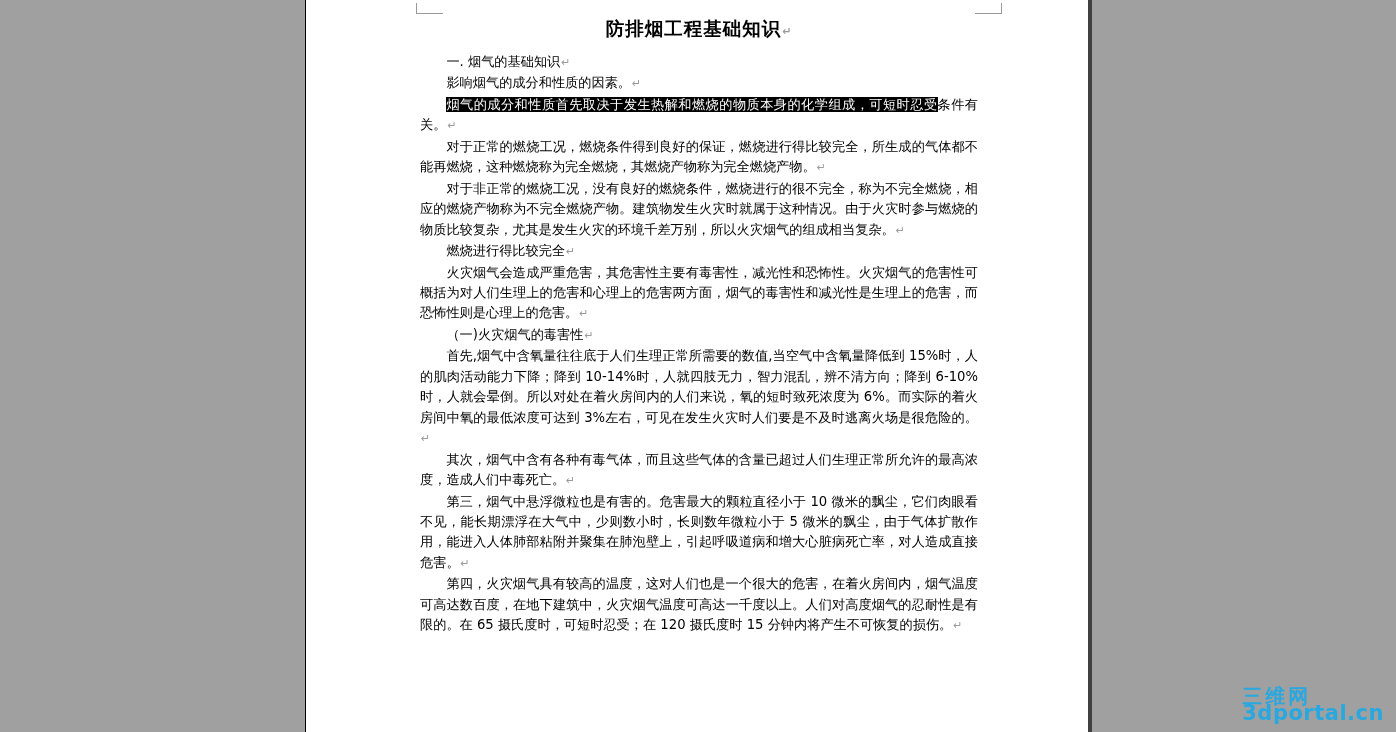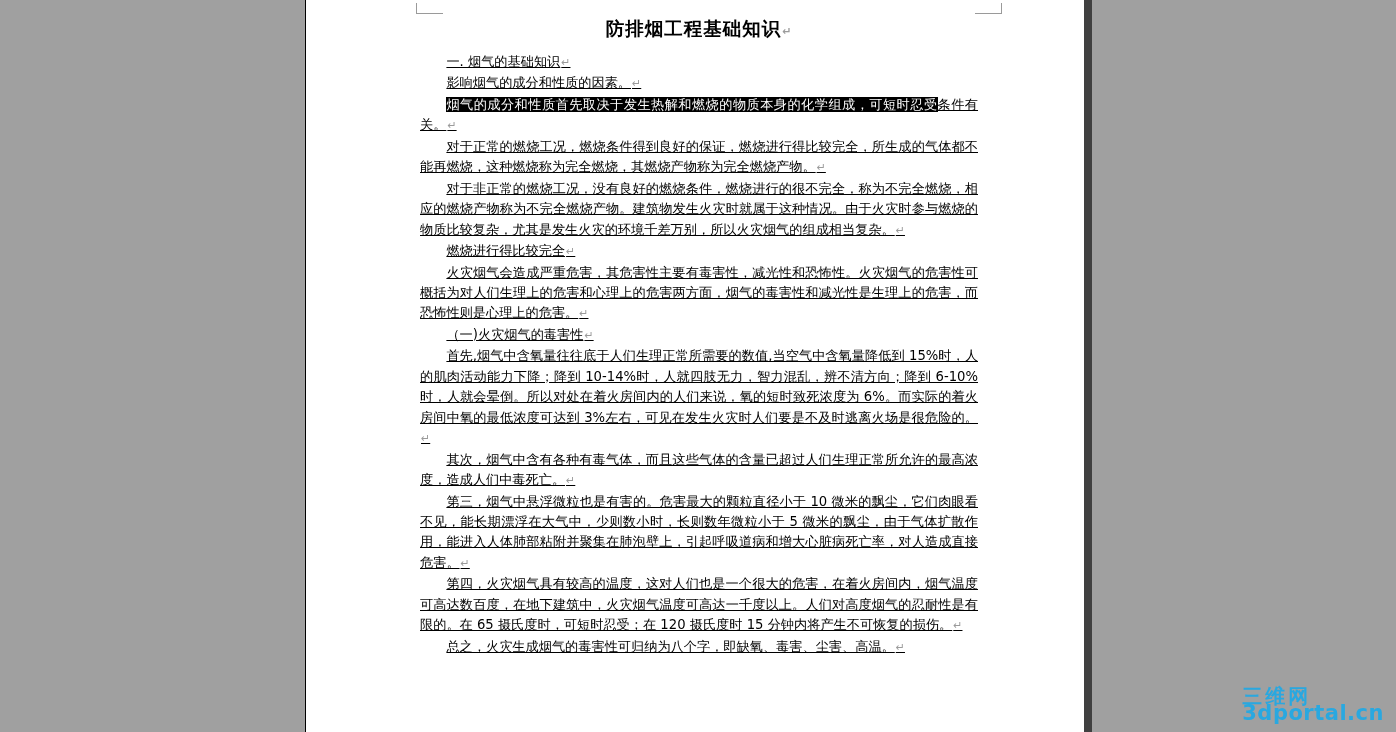--- a/index.html
+++ b/index.html
@@ -25,21 +25,21 @@
 
   
   #page {
     position: absolute;
     left: 305px;
     top: 0px;
     width: 787px;
     height: 732px;
     background: #ffffff;
     border-left: 1px solid #000;
-    border-right: 8px solid #404040;
+    border-right: 4px solid #404040;
     box-sizing: border-box;
     overflow: hidden;
   }
 
   
   .margin-guide {
     position: absolute;
     width: 26px;
     height: 10px;
     border-bottom: 1px solid #9a9a9a;
@@ -72,21 +72,20 @@
     font-size: 18.5px;
     line-height: 30px;
     letter-spacing: 1px;
     margin: 0 0 5px 0;
   }
 
   p.para {
     margin: 0;
     text-indent: 2em;
     white-space: normal;
-    text-decoration: underline;
   }
 
   
   .hl {
     background: #000000;
     color: #ffffff;
   }
 
   
   .pilcrow {
@@ -153,21 +152,20 @@
       <p class="para"><span>（一)火灾烟气的毒害性</span><span class="pilcrow">↵</span></p>
 
       <p class="para"><span>首先,烟气中含氧量往往底于人们生理正常所需要的数值,当空气中含氧量降低到 15%时，人的肌肉活动能力下降；降到 10-14%时，人就四肢无力，智力混乱，辨不清方向；降到 6-10%时，人就会晕倒。所以对处在着火房间内的人们来说，氧的短时致死浓度为 6%。而实际的着火房间中氧的最低浓度可达到 3%左右，可见在发生火灾时人们要是不及时逃离火场是很危险的。</span><span class="pilcrow">↵</span></p>
 
       <p class="para"><span>其次，烟气中含有各种有毒气体，而且这些气体的含量已超过人们生理正常所允许的最高浓度，造成人们中毒死亡。</span><span class="pilcrow">↵</span></p>
 
       <p class="para"><span>第三，烟气中悬浮微粒也是有害的。危害最大的颗粒直径小于 10 微米的飘尘，它们肉眼看不见，能长期漂浮在大气中，少则数小时，长则数年微粒小于 5 微米的飘尘，由于气体扩散作用，能进入人体肺部粘附并聚集在肺泡壁上，引起呼吸道病和增大心脏病死亡率，对人造成直接危害。</span><span class="pilcrow">↵</span></p>
 
       <p class="para"><span>第四，火灾烟气具有较高的温度，这对人们也是一个很大的危害，在着火房间内，烟气温度可高达数百度，在地下建筑中，火灾烟气温度可高达一千度以上。人们对高度烟气的忍耐性是有限的。在 65 摄氏度时，可短时忍受；在 120 摄氏度时 15 分钟内将产生不可恢复的损伤。</span><span class="pilcrow">↵</span></p>
 
-      <p class="para"><span>总之，火灾生成烟气的毒害性可归纳为八个字，即缺氧、毒害、尘害、高温。</span><span class="pilcrow">↵</span></p>
 
     </div>
   </div>
 
   <div id="watermark">
     <span class="wm-cn">三维网</span>
     <span class="wm-en">3dportal.cn</span>
   </div>
 
 </div>

